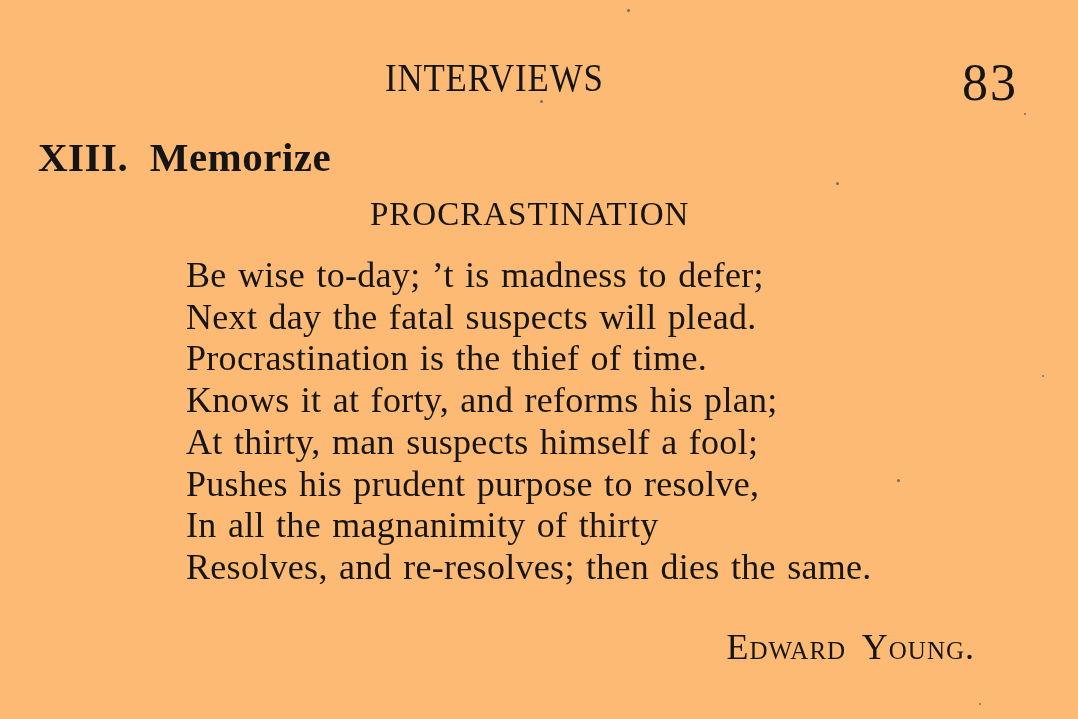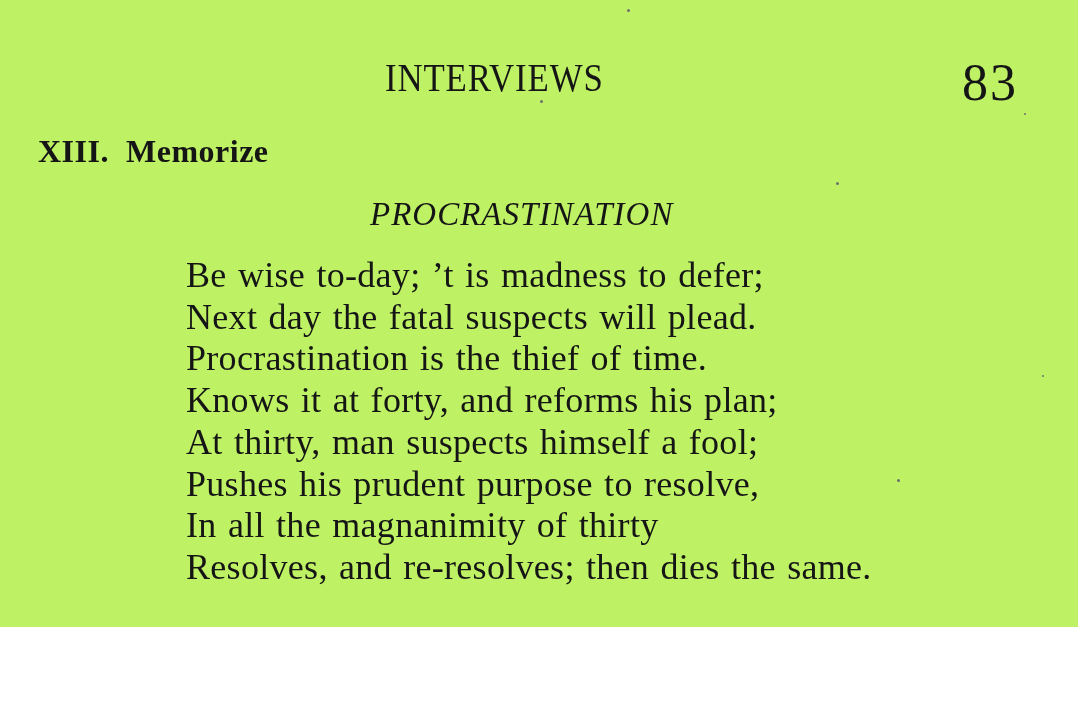--- a/index.html
+++ b/index.html
@@ -3,22 +3,22 @@
 <meta charset="utf-8">
 <style>
   html, body {
     margin: 0;
     padding: 0;
     background: #ffffff;
   }
   .page {
     position: relative;
     width: 1078px;
-    height: 627px;
-    background: #bef264;
+    height: 719px;
+    background: #fdba74;
     overflow: hidden;
     font-family: "Liberation Serif", "DejaVu Serif", serif;
     color: #151515;
   }
   .running-header-title {
     position: absolute;
     top: 53px;
     left: 385px;
     font-size: 41px;
     letter-spacing: 1px;
@@ -31,35 +31,34 @@
     top: 53px;
     right: 60px;
     font-size: 52px;
     letter-spacing: 2px;
   }
   .section-heading {
     position: absolute;
     top: 133px;
     left: 38px;
     margin: 0;
-    font-size: 32px;
+    font-size: 41px;
     font-weight: bold;
     white-space: pre;
     letter-spacing: 0.5px;
   }
   .poem-title {
     position: absolute;
     top: 196px;
     left: 370px;
     margin: 0;
     font-size: 33px;
     font-weight: normal;
     letter-spacing: 1px;
     white-space: nowrap;
-    font-style: italic;
   }
   .poem {
     position: absolute;
     top: 255px;
     left: 186px;
     font-size: 36px;
     line-height: 41.7px;
     letter-spacing: 0.3px;
     word-spacing: 2px;
     white-space: nowrap;

